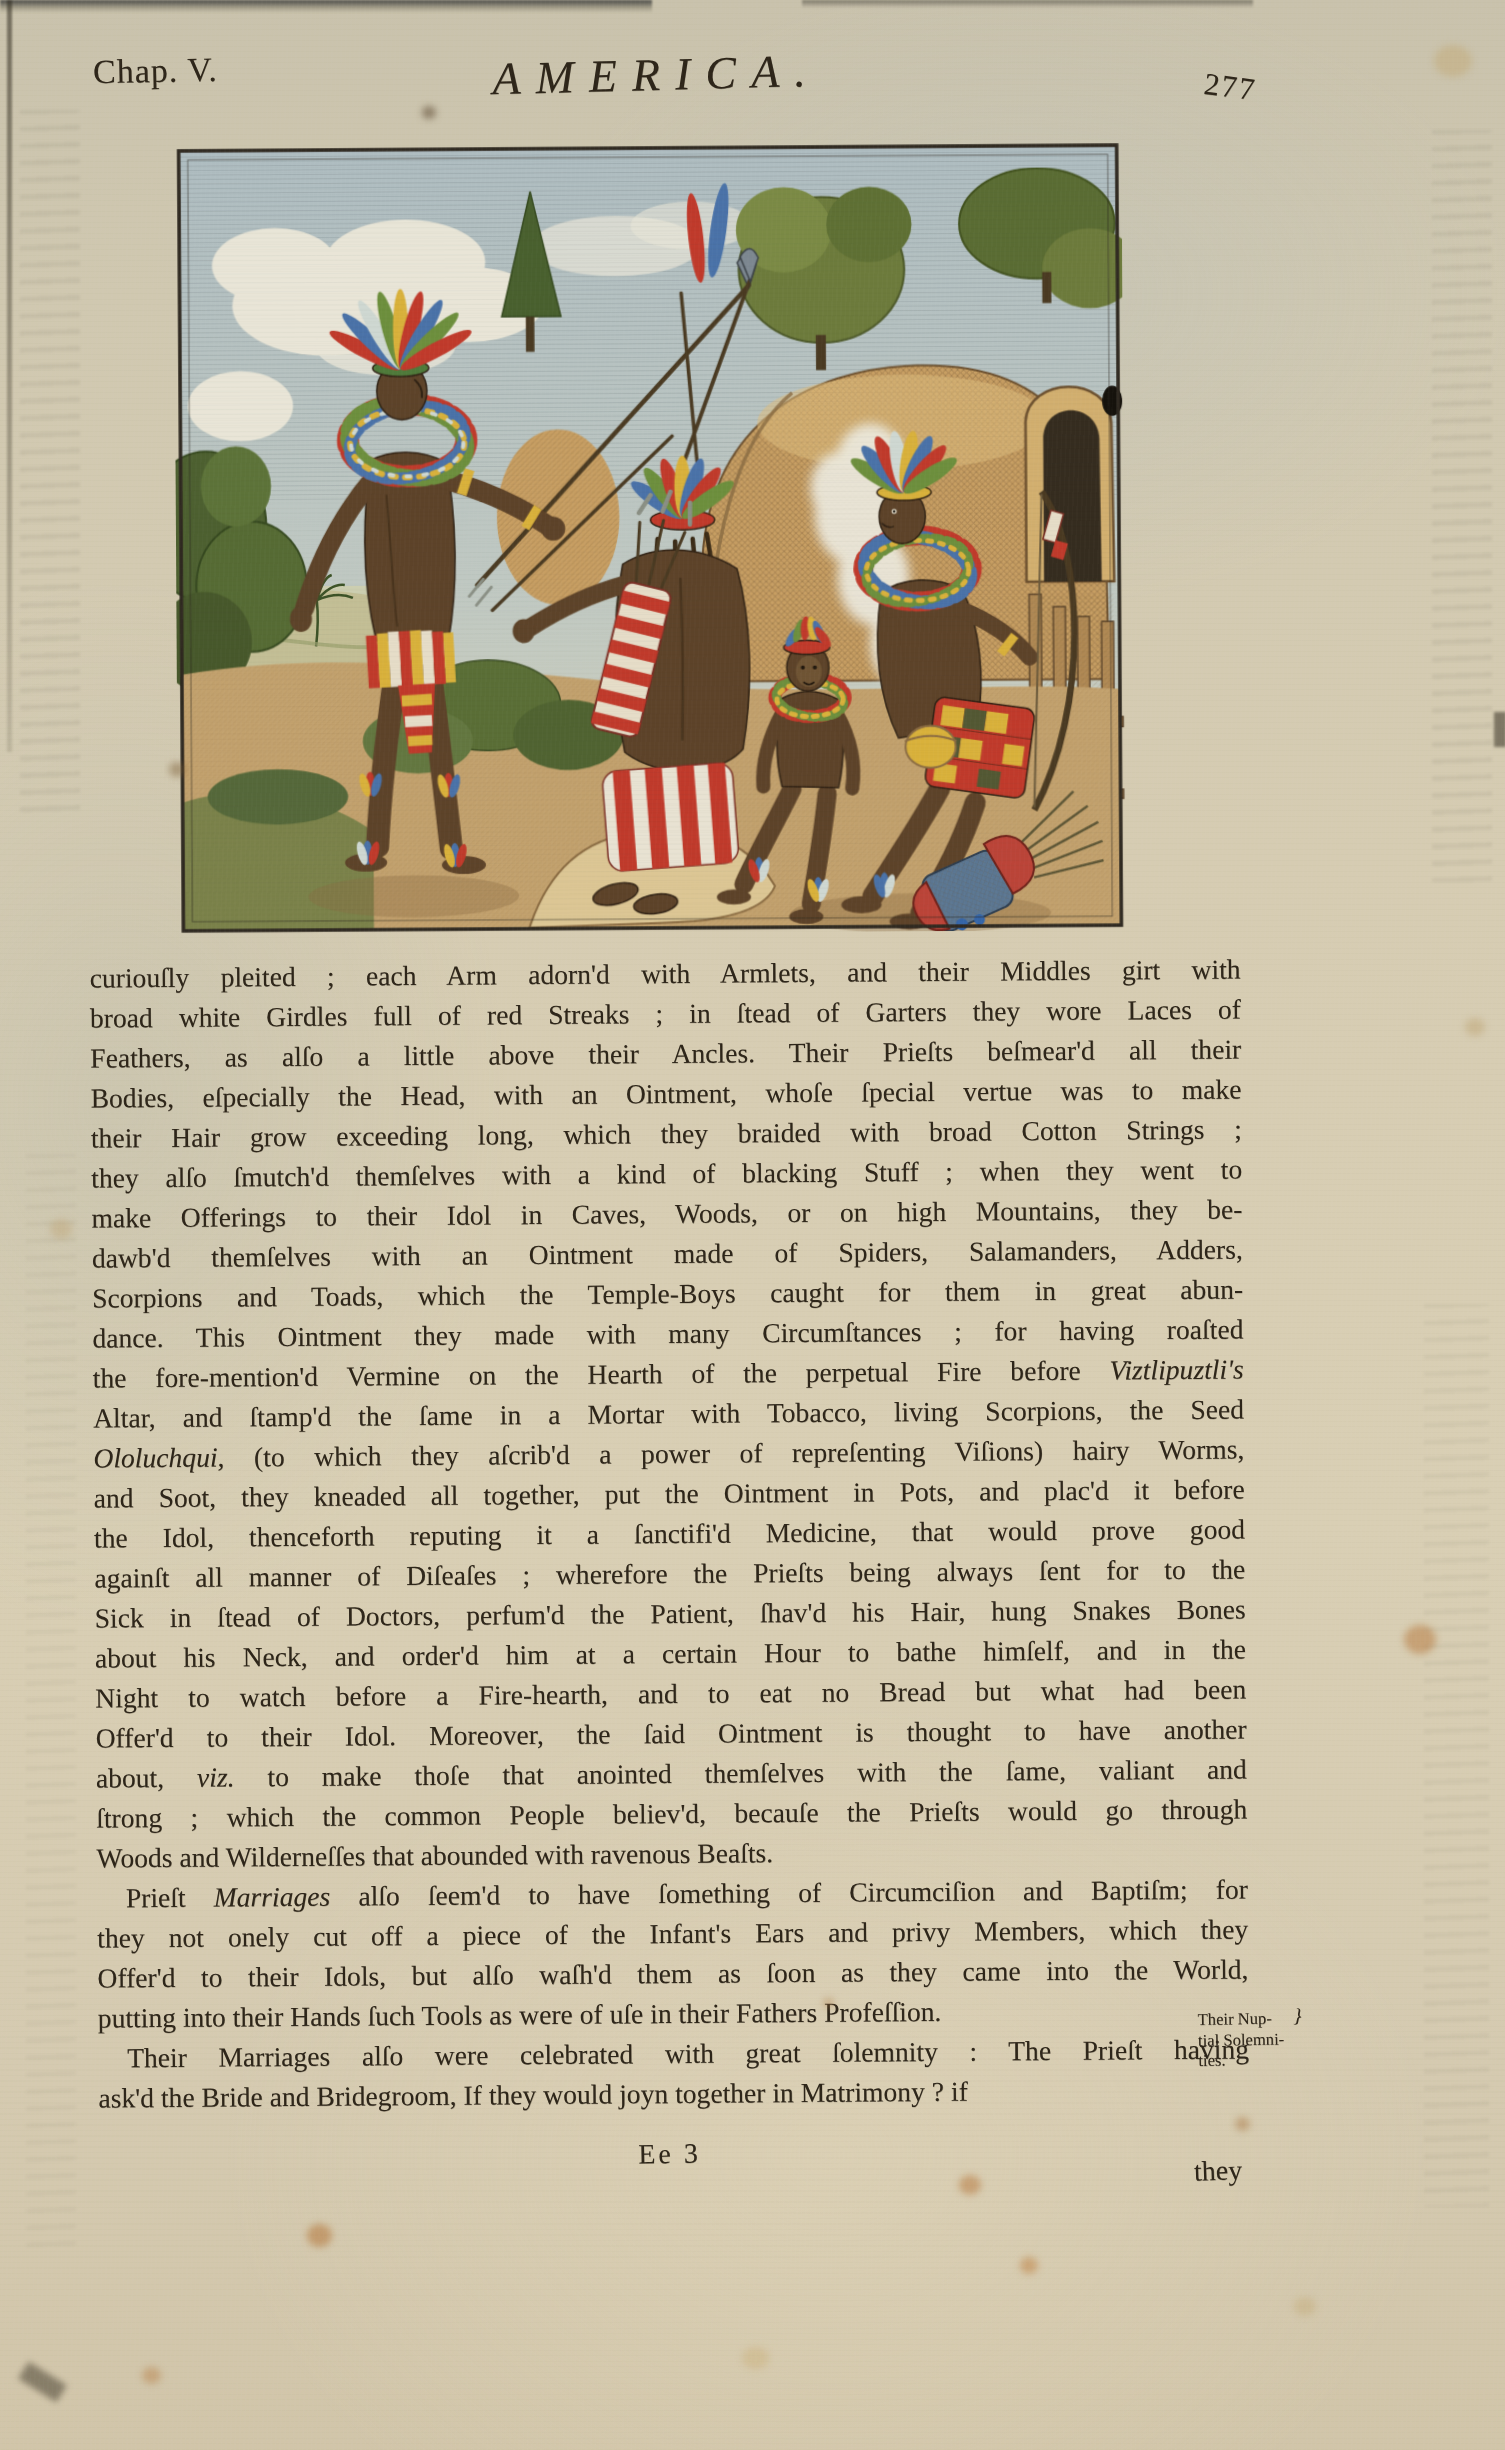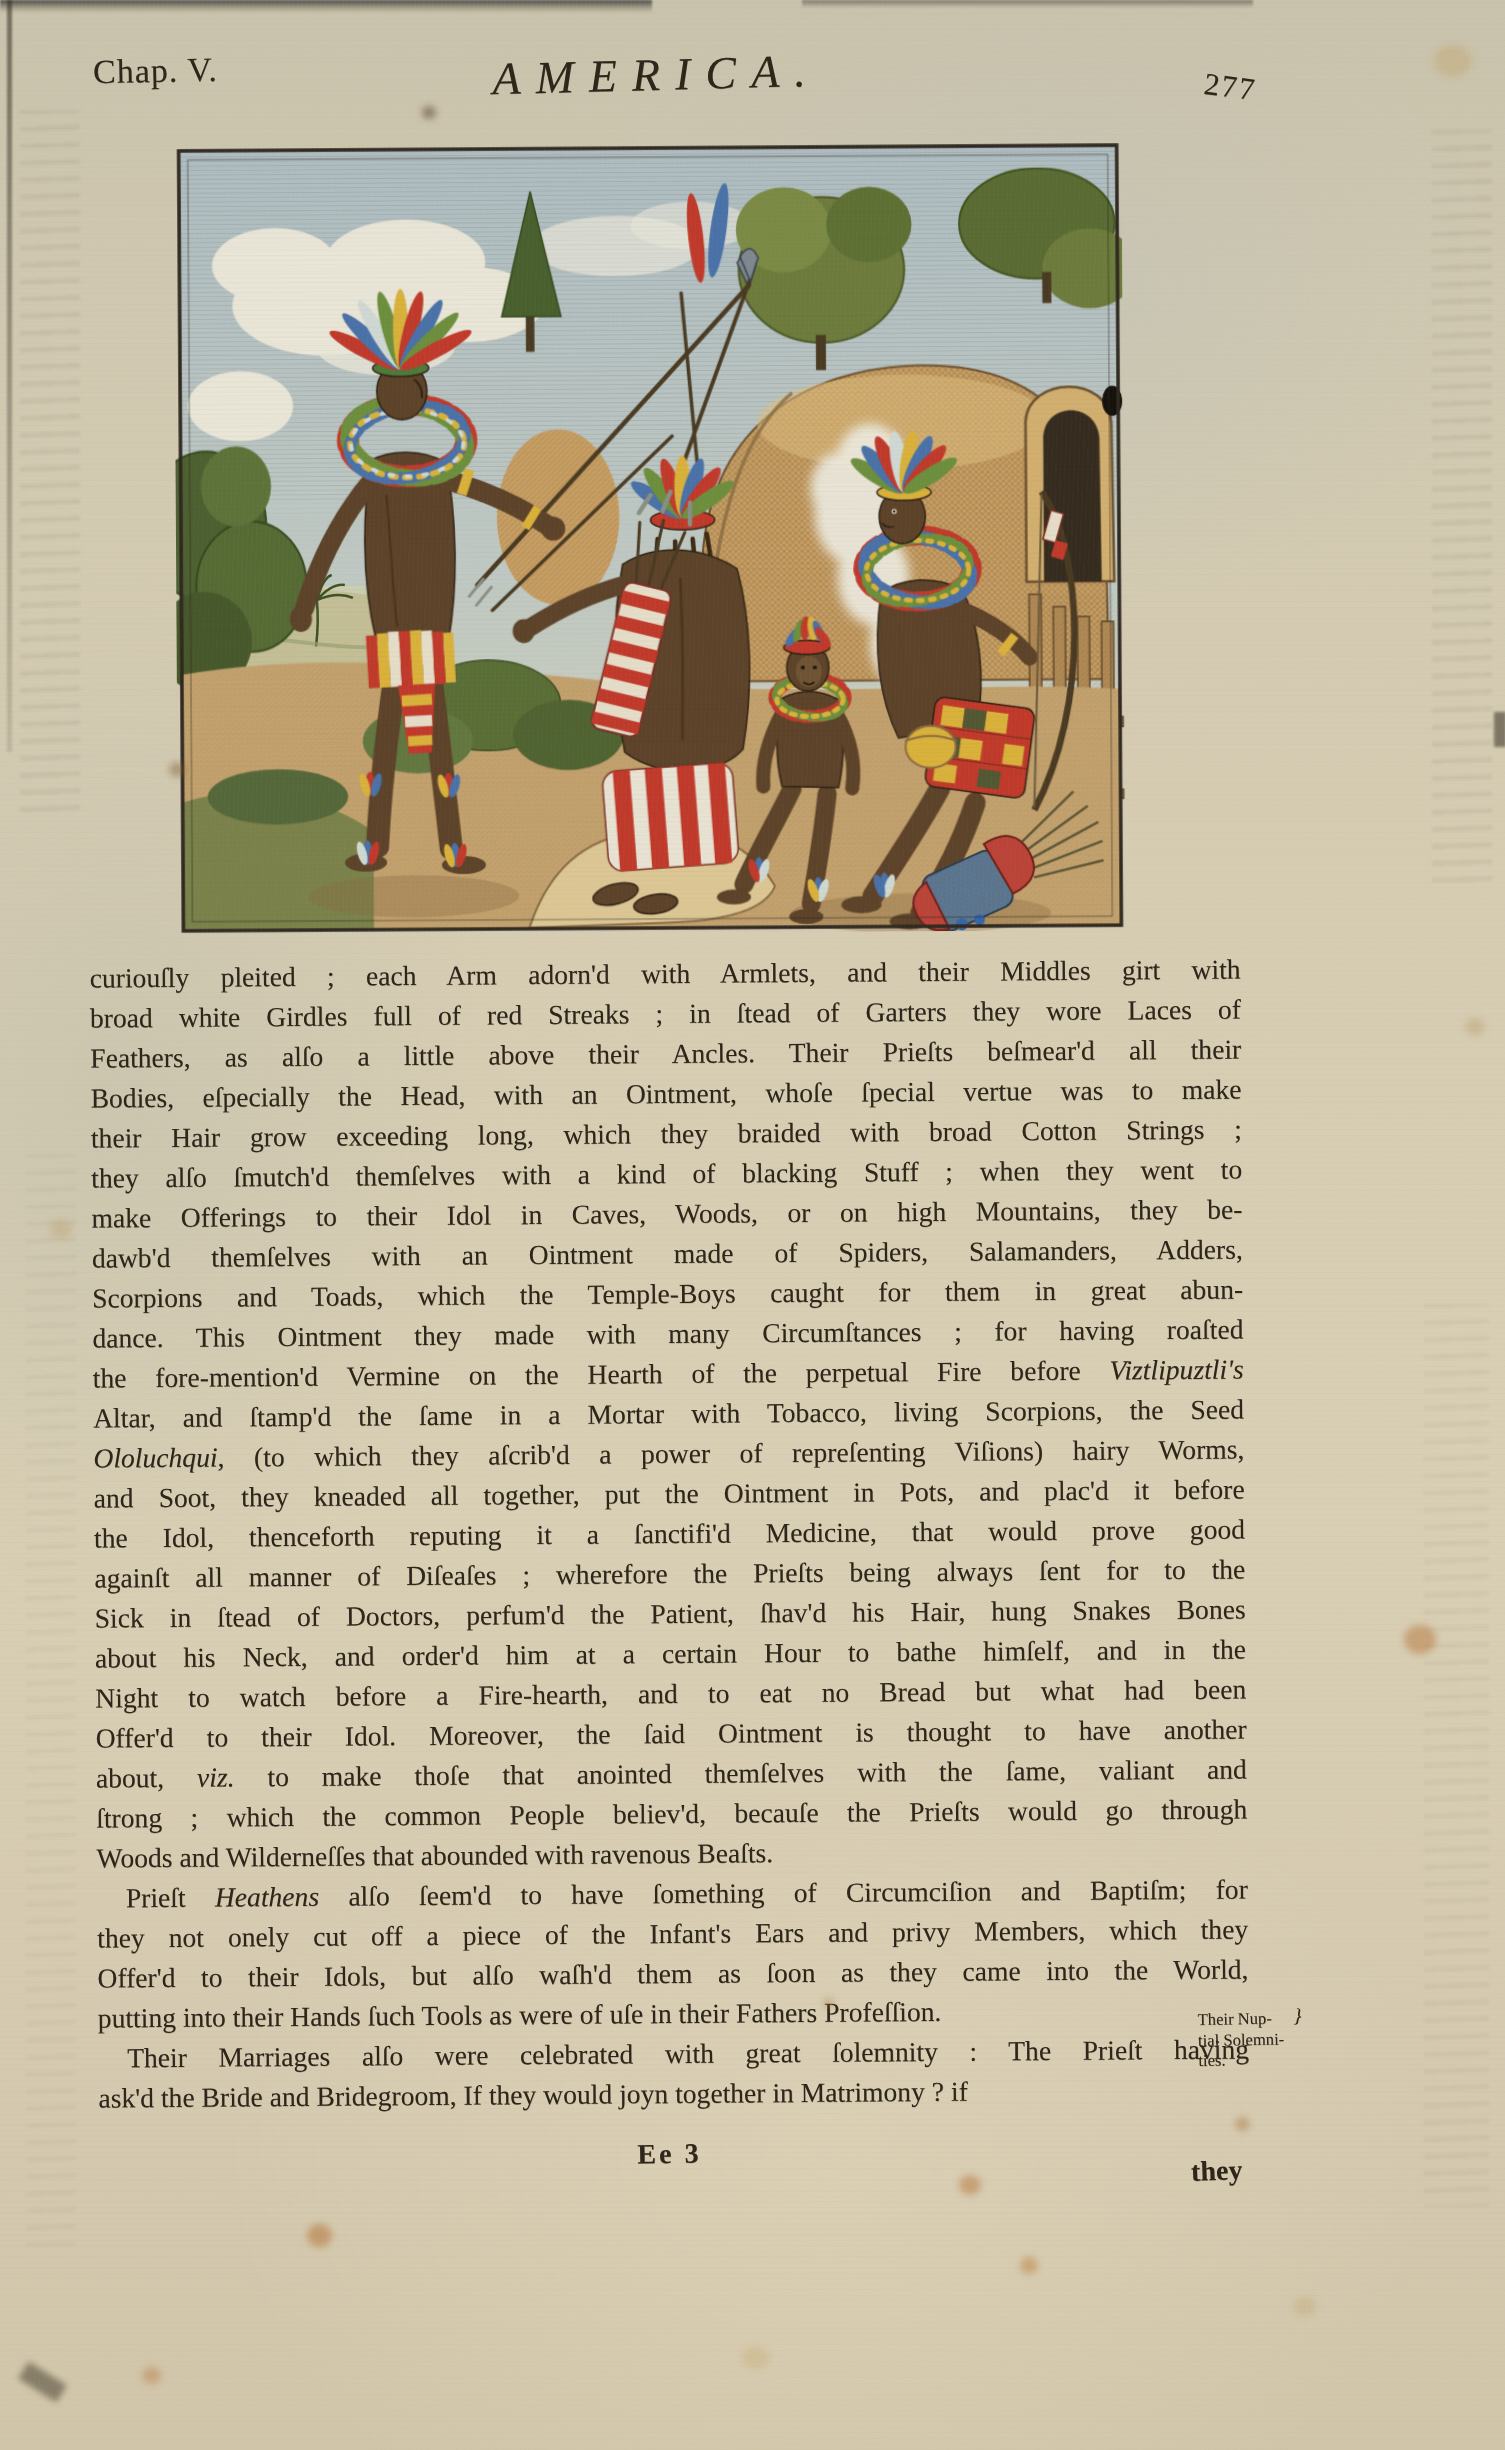--- a/index.html
+++ b/index.html
@@ -28,21 +28,21 @@
   .tl{text-align:justify;text-align-last:justify;height:40px;white-space:nowrap;}
   .tl.nj{text-align-last:left;}
   .tl.ind{padding-left:29px;}
   .tl .it{font-style:italic;}
   .tl span{white-space:normal;}
   
   .margin-note{position:absolute;left:1198px;top:2009px;width:115px;
     font-size:16.6px;line-height:20.6px;transform:rotate(-1deg);}
   .margin-note .brace{position:absolute;right:9px;top:-3px;font-size:20px;transform:rotate(12deg);}
   
-  .footer-row{position:absolute;left:94px;top:2138px;width:1151px;height:60px;font-size:28px;font-weight:bold;}
+  .footer-row{position:absolute;left:94px;top:2138px;width:1151px;height:60px;font-size:28px;}
   .sig{position:absolute;left:0;right:0;text-align:center;top:0;letter-spacing:3px;transform:rotate(-1deg);}
   .catch{position:absolute;right:3px;top:17px;transform:rotate(-2deg);}
   
   .stain{position:absolute;border-radius:50%;filter:blur(3.5px);}
   .edge-top{position:absolute;left:0;top:0;width:652px;height:13px;
     background:linear-gradient(180deg,rgba(32,34,38,.75),rgba(60,55,40,.25) 60%,transparent);filter:blur(1px);}
   .edge-top2{position:absolute;left:802px;top:0;width:451px;height:8px;
     background:linear-gradient(180deg,rgba(50,48,40,.5),transparent);filter:blur(1px);}
   .edge-left{position:absolute;left:7px;top:0;width:5px;height:752px;
     background:linear-gradient(180deg,rgba(45,40,28,.55),rgba(45,40,28,.12));filter:blur(1px);}
@@ -480,21 +480,21 @@
     <div class="tl"><span>and Soot, they kneaded all together, put the Ointment in Pots, and plac'd it before</span></div>
     <div class="tl"><span>the Idol, thenceforth reputing it a ſanctifi'd Medicine, that would prove good</span></div>
     <div class="tl"><span>againſt all manner of Diſeaſes ; wherefore the Prieſts being always ſent for to the</span></div>
     <div class="tl"><span>Sick in ſtead of Doctors, perfum'd the Patient, ſhav'd his Hair, hung Snakes Bones</span></div>
     <div class="tl"><span>about his Neck, and order'd him at a certain Hour to bathe himſelf, and in the</span></div>
     <div class="tl"><span>Night to watch before a Fire-hearth, and to eat no Bread but what had been</span></div>
     <div class="tl"><span>Offer'd to their Idol.  Moreover, the ſaid Ointment is thought to have another</span></div>
     <div class="tl"><span>about, </span><span class="it">viz.</span><span> to make thoſe that anointed themſelves with the ſame, valiant and</span></div>
     <div class="tl"><span>ſtrong ; which the common People believ'd, becauſe the Prieſts would go through</span></div>
     <div class="tl nj"><span>Woods and Wilderneſſes that abounded with ravenous Beaſts.</span></div>
-    <div class="tl ind"><span>Prieſt </span><span class="it">Heathens</span><span> alſo ſeem'd to have ſomething of Circumciſion and Baptiſm; for</span></div>
+    <div class="tl ind"><span>Prieſt </span><span class="it">Marriages</span><span> alſo ſeem'd to have ſomething of Circumciſion and Baptiſm; for</span></div>
     <div class="tl"><span>they not onely cut off a piece of the Infant's Ears and privy Members, which they</span></div>
     <div class="tl"><span>Offer'd to their Idols, but alſo waſh'd them as ſoon as they came into the World,</span></div>
     <div class="tl nj"><span>putting into their Hands ſuch Tools as were of uſe in their Fathers Profeſſion.</span></div>
     <div class="tl ind"><span>Their Marriages alſo were celebrated with great ſolemnity :  The Prieſt having</span></div>
     <div class="tl nj"><span>ask'd the Bride and Bridegroom, If they would joyn together in Matrimony ? if</span></div>
   </div>
 
 <div class="margin-note ink">
   <span class="brace">}</span>
   <div>

